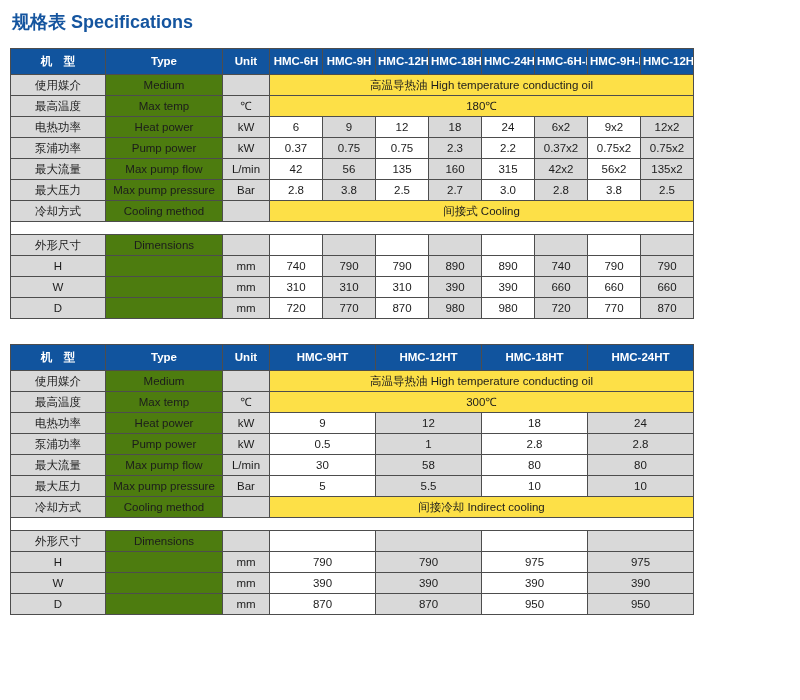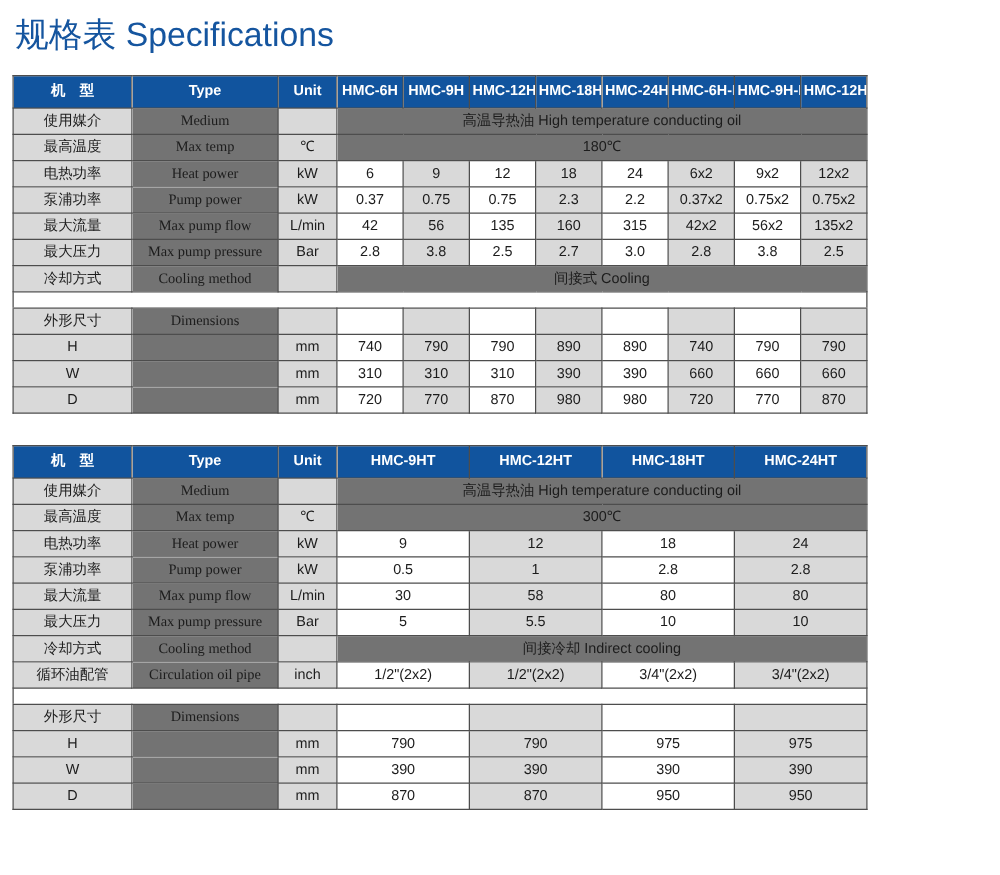--- a/index.html
+++ b/index.html
@@ -11,22 +11,22 @@
   }
   html,body{margin:0;padding:0;background:#ffffff;}
   body{
     width:800px;height:700px;overflow:hidden;
     font-family:"Liberation Sans", sans-serif;
     color:var(--text);
   }
   .page{padding:8px 10px 0 10px;}
   .page-title{
     color:var(--title);
-    font-size:27px;
-    font-weight:normal;
+    font-size:18px;
+    font-weight:bold;
     margin:2px 0 14px 2px;
     letter-spacing:0px;
   }
   table.spec{
     border-collapse:collapse;
     table-layout:fixed;
     width:684px;
     border:1px solid var(--border);
     margin-bottom:25px;
   }
@@ -51,29 +51,28 @@
   th.w-type{width:112px;text-align:left;padding-left:7px;font-size:12.5px;}
   th.w-unit{width:42px;}
   td.cell-label{
     background:var(--shade);
     text-align:left;
     padding-left:7px;
     font-size:12px;
     margin-top:12px;
   }
   td.cell-type{
-    background:#737373;
+    background:#4d7c0f;
     text-align:left;
     padding-left:7px;
     font-size:12px;
-    font-family:Liberation Serif, serif;
   }
   td.cell-unit{background:var(--shade);}
   td.shade{background:var(--shade);}
-  td.cell-span{background:#737373;margin-top:28px;}
+  td.cell-span{background:#fde047;margin-top:28px;}
   tr.gap td{
     height:12px;
     border-left:none;border-right:none;
     background:#ffffff;
   }
 </style>
 </head>
 <body>
 
 <div class="page">
@@ -284,29 +283,20 @@
           <td class="shade">5.5</td>
           <td>10</td>
           <td class="shade">10</td>
         </tr>
         <tr>
           <td class="cell-label">冷却方式</td>
           <td class="cell-type">Cooling method</td>
           <td class="cell-unit"></td>
           <td class="cell-span" colspan="4">间接冷却 Indirect cooling</td>
         </tr>
-        <tr>
-          <td class="cell-label">循环油配管</td>
-          <td class="cell-type">Circulation oil pipe</td>
-          <td class="cell-unit">inch</td>
-          <td>1/2"(2x2)</td>
-          <td class="shade">1/2"(2x2)</td>
-          <td>3/4"(2x2)</td>
-          <td class="shade">3/4"(2x2)</td>
-        </tr>
         <tr class="gap">
           <td colspan="7"></td>
         </tr>
         <tr>
           <td class="cell-label">外形尺寸</td>
           <td class="cell-type">Dimensions</td>
           <td class="cell-unit"></td>
           <td></td>
           <td class="shade"></td>
           <td></td>

